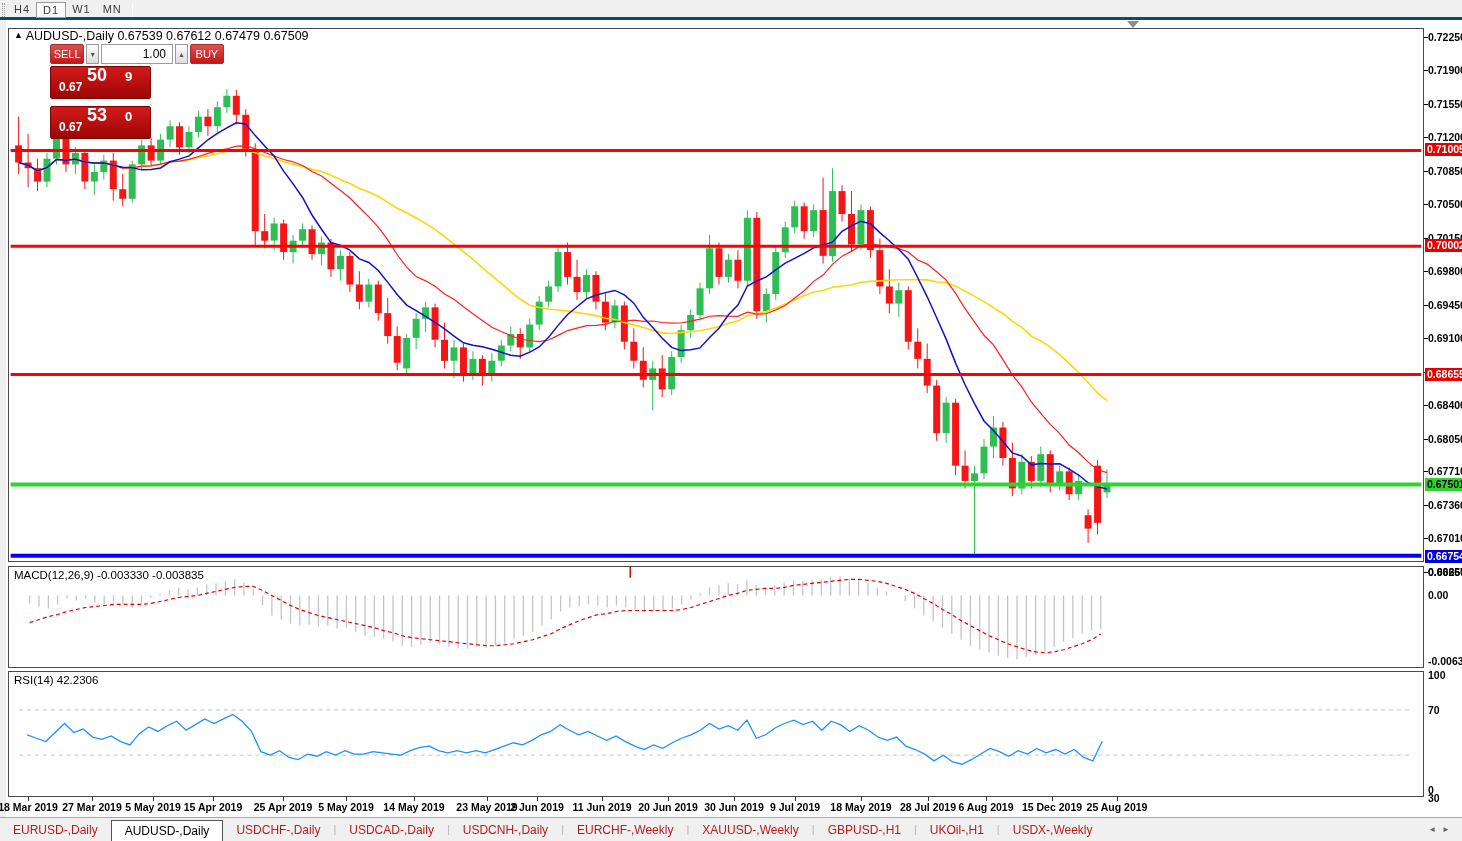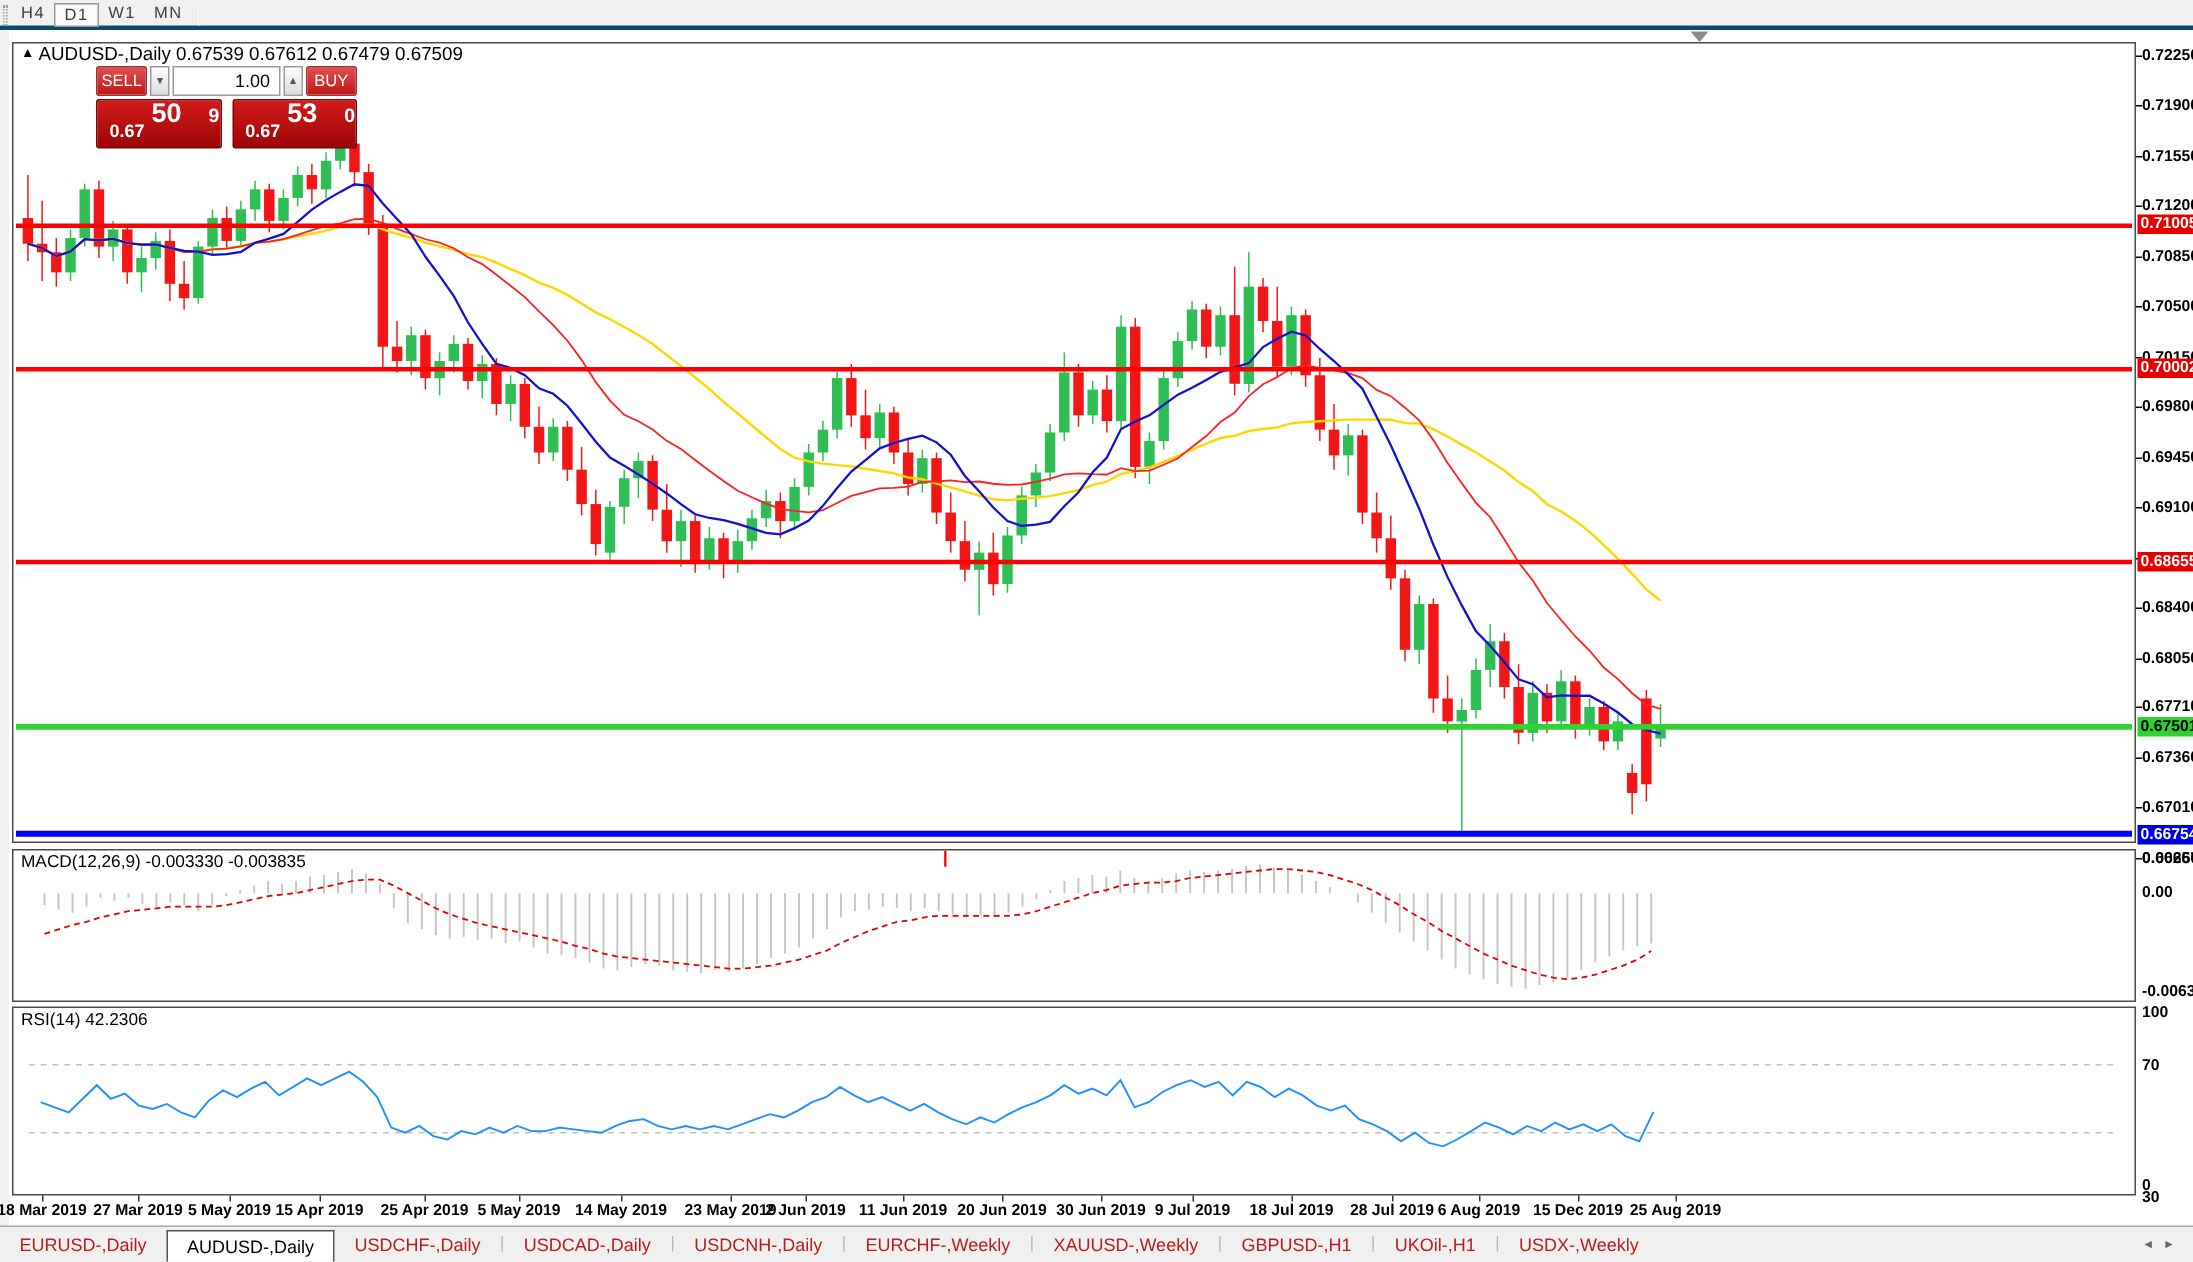--- a/index.html
+++ b/index.html
@@ -34,29 +34,29 @@
   #hdr { position:absolute; left:14px; top:29px; font-size:12.5px; color:#000; white-space:nowrap; }
   #hdr .tri { font-size:9px; vertical-align:2px; }
   
   .x-label { position:absolute; top:801px; width:80px; margin-left:-40px; text-align:center;
     font-size:10.5px; font-weight:bold; color:#000; white-space:nowrap; }
   .x-tick { position:absolute; top:797px; width:1px; height:4px; background:#333; }
   
   #shift-marker { position:absolute; left:1127px; top:21px; width:0; height:0;
     border-left:6px solid transparent; border-right:6px solid transparent; border-top:7px solid #8c8c8c; }
   
-  #trade-panel { position:absolute; left:28px; top:44px; width:210px;padding-left:36px; }
+  #trade-panel { position:absolute; left:14px; top:44px; width:210px;padding-left:36px; }
   #tp-row1 { height:20px; display:flex; gap:2px; }
   .tp-btn { width:47px; height:20px; border:1px solid #a03030; border-radius:2px; color:#fff;
     font-size:11px; text-align:center; line-height:18px; background:linear-gradient(#e05050,#c01818); cursor:pointer; }
   .spin { width:17px; height:20px; background:linear-gradient(#fdfdfd,#dcdcdc); border:1px solid #9a9a9a;
     font-size:7px; color:#555; text-align:center; line-height:19px; cursor:pointer; }
   #vol-input { width:72px; height:20px; border:1px solid #9a9a9a; font-size:12px; text-align:right;
     padding-right:6px; font-family:"Liberation Sans",sans-serif; }
-  #tp-row2 { margin-top:2px; display:flex; gap:7px; }
+  #tp-row2 { margin-top:2px; display:flex; gap:7px;flex-direction:column; }
   .big-quote { width:101px; height:33px; background:linear-gradient(#d31a1a,#9d0606);
     border:1px solid #7e0202; border-radius:2px; color:#fff; position:relative; }
   .bq-prefix { position:absolute; left:8px; bottom:4px; font-size:12px; font-weight:bold; }
   .bq-big { position:absolute; left:36px; top:-2px; font-size:18px; font-weight:bold; }
   .bq-sup { position:absolute; left:74px; top:2px; font-size:13px; font-weight:bold; }
   
   #tabbar { position:absolute; left:0; top:817px; width:1462px; height:24px; background:#f0f0f0;
     border-top:1px solid #a8a8a8; }
   .tab { float:left; margin-top:3px; padding:2px 13px 3px 13px; font-size:12px; color:#b91c1c; cursor:pointer; white-space:nowrap; }
   .tab.active { background:#fff; border:1px solid #555; border-bottom:none; color:#000; margin-top:2px; padding-top:3px; }
@@ -545,21 +545,21 @@
     <div class="x-label" style="left:537px">2 Jun 2019</div>
     <div class="x-tick" style="left:602px"></div>
     <div class="x-label" style="left:602px">11 Jun 2019</div>
     <div class="x-tick" style="left:668px"></div>
     <div class="x-label" style="left:668px">20 Jun 2019</div>
     <div class="x-tick" style="left:734px"></div>
     <div class="x-label" style="left:734px">30 Jun 2019</div>
     <div class="x-tick" style="left:795px"></div>
     <div class="x-label" style="left:795px">9 Jul 2019</div>
     <div class="x-tick" style="left:861px"></div>
-    <div class="x-label" style="left:861px">18 Jul 2019</div>
+    <div class="x-label" style="left:861px">18 May 2019</div>
     <div class="x-tick" style="left:928px"></div>
     <div class="x-label" style="left:928px">28 Jul 2019</div>
     <div class="x-tick" style="left:986px"></div>
     <div class="x-label" style="left:986px">6 Aug 2019</div>
     <div class="x-tick" style="left:1052px"></div>
     <div class="x-label" style="left:1052px">15 Dec 2019</div>
     <div class="x-tick" style="left:1117px"></div>
     <div class="x-label" style="left:1117px">25 Aug 2019</div>
   </div>
 

